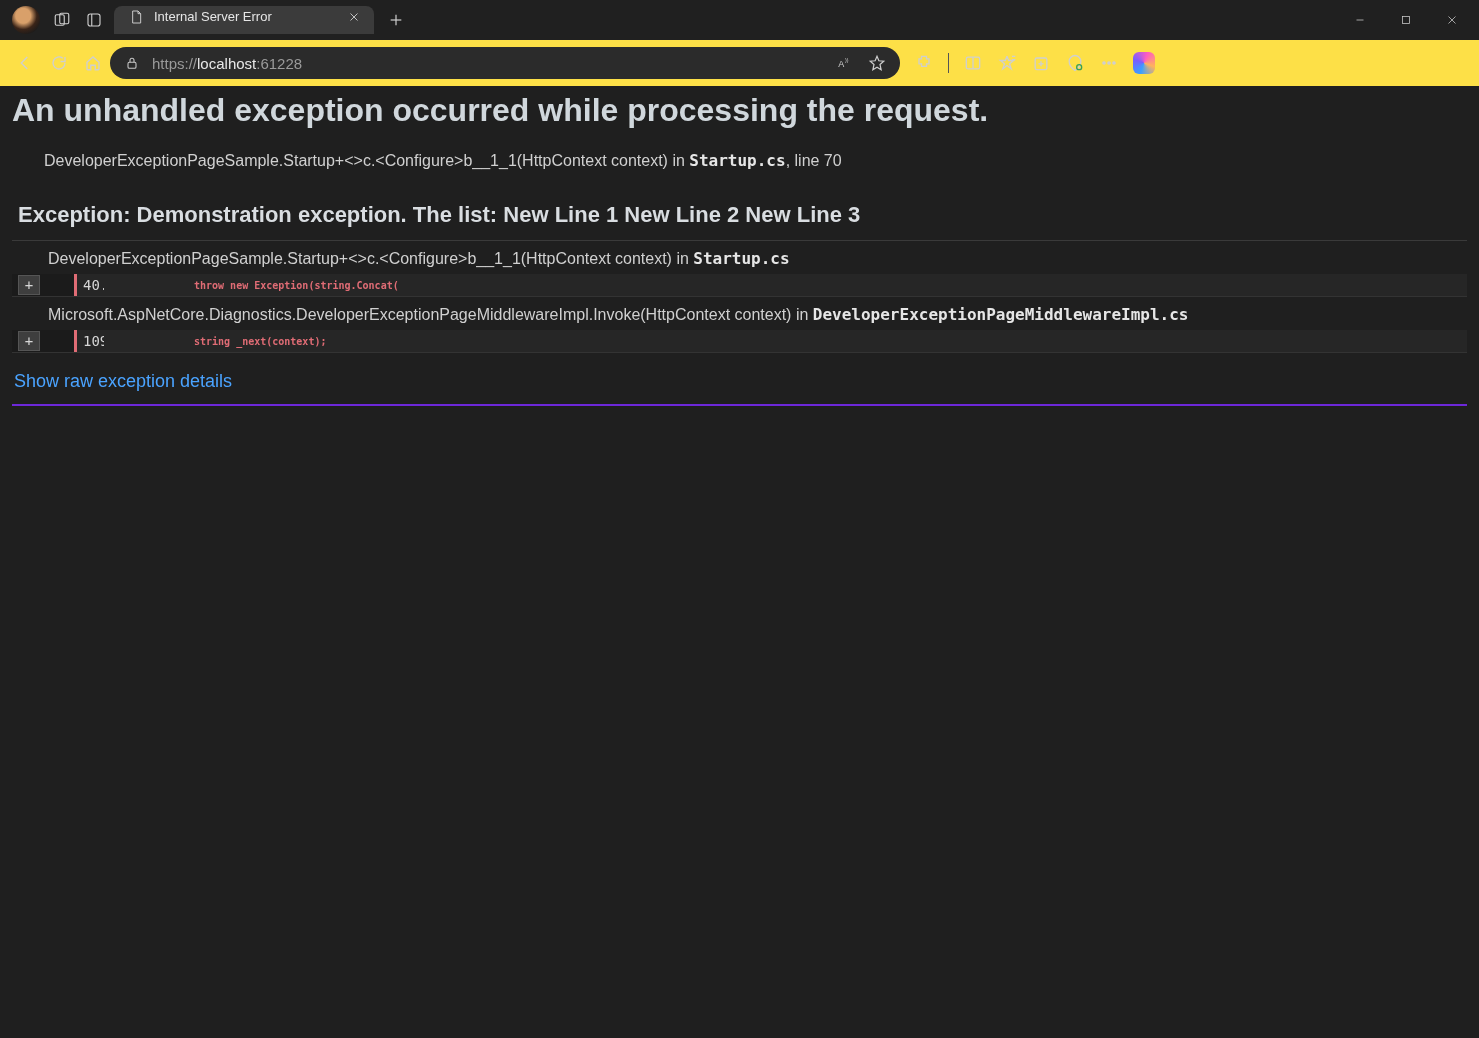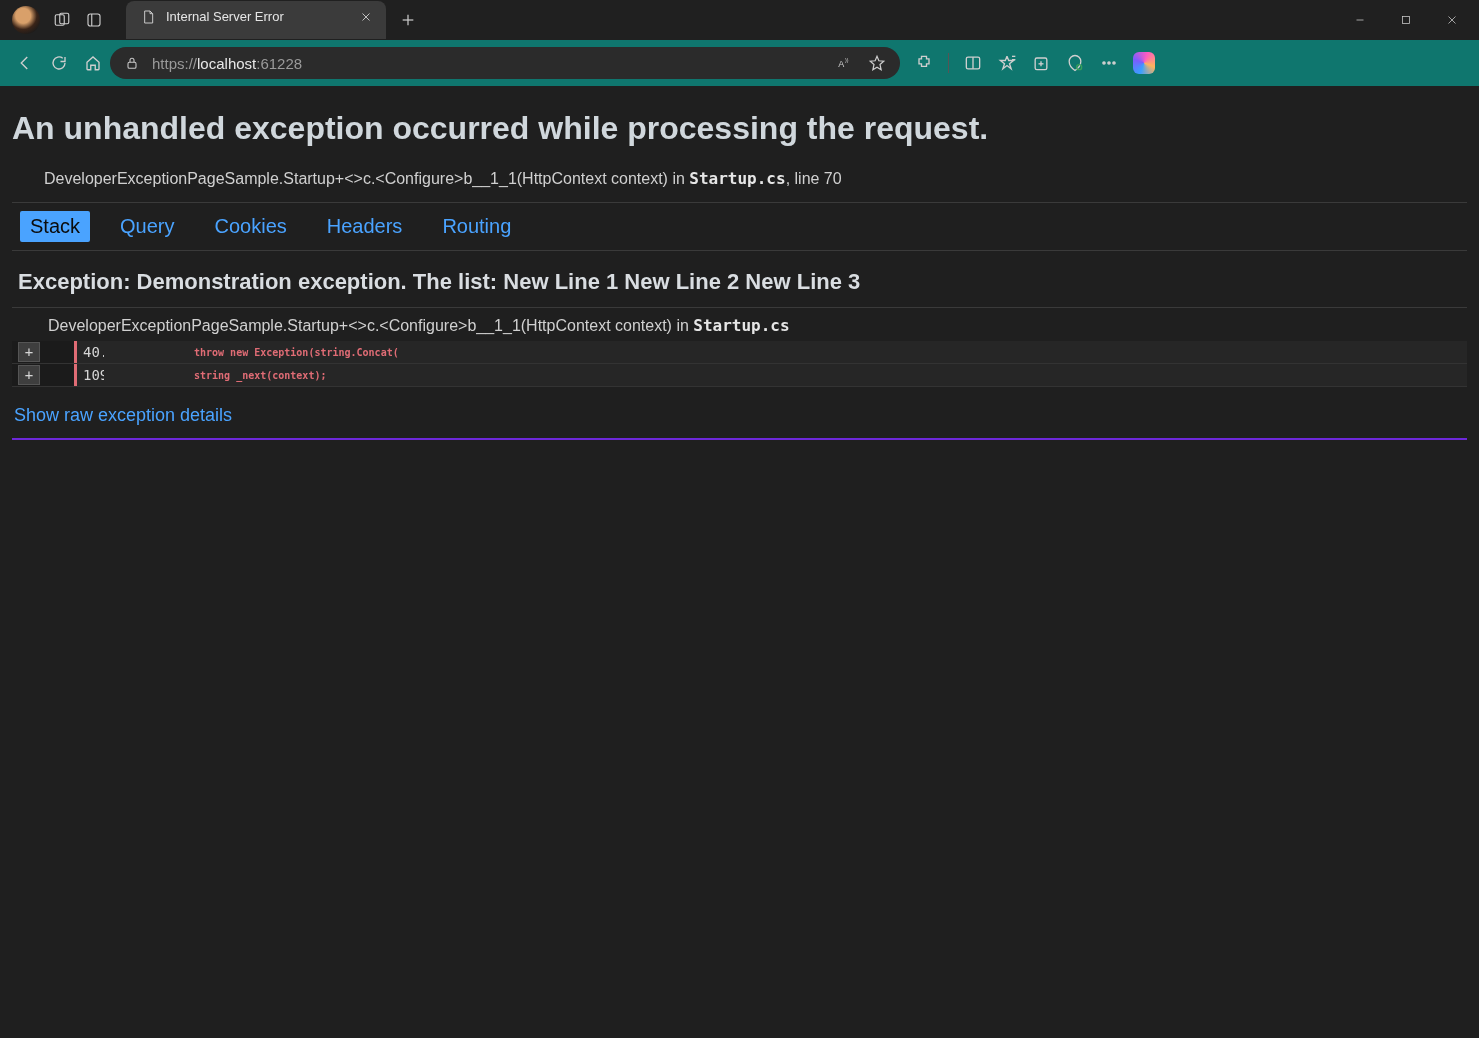--- a/index.html
+++ b/index.html
@@ -34,22 +34,22 @@
   }
   .tb-icon {
     width: 20px; height: 20px;
     display: flex; align-items: center; justify-content: center;
     color: #cfcfcf;
     cursor: pointer;
   }
   .tb-icon svg { width: 18px; height: 18px; stroke: currentColor; fill: none; stroke-width: 1.5; }
 
   .tab {
-    margin-left: 22px;
-    height: 38px;
+    margin-left: 10px;
+    height: 28px;
     background: #3b3b3b;
     border-radius: 8px 8px 0 0;
     display: flex;
     align-items: center;
     padding: 0 10px 7px 14px;
     gap: 10px;
     min-width: 260px;
   }
   .tab .page-icon { width:16px; height:16px; }
   .tab .page-icon svg { stroke:#c9c9c9; fill:none; stroke-width:1.5; }
@@ -63,21 +63,21 @@
   }
   .newtab svg{width:16px;height:16px;stroke:currentColor;stroke-width:1.8;}
   .titlebar-spacer { flex:1; }
   .win-controls { display:flex; gap:0; }
   .win-btn { width:46px; height:40px; display:flex;align-items:center;justify-content:center;color:#cfcfcf;cursor:pointer;}
   .win-btn svg{width:12px;height:12px;stroke:currentColor;stroke-width:1.5;fill:none;}
 
   
   .toolbar {
     height: 46px;
-    background: #0f766e;
+    background: #fde047;
     display:flex;
     align-items:center;
     padding: 0 8px;
     gap: 0;
   }
   .nav-btn {
     width:34px;height:34px;display:flex;align-items:center;justify-content:center;
     color:#cfcfcf;cursor:pointer;border-radius:4px;
   }
   .nav-btn svg{width:18px;height:18px;stroke:currentColor;fill:none;stroke-width:1.8;}
@@ -104,21 +104,21 @@
   .toolbar-right .ic svg{width:20px;height:20px;stroke:currentColor;fill:none;stroke-width:1.6;}
   .toolbar-right .sep{width:1px;height:20px;background:#555;}
   .copilot {
     width:22px;height:22px;border-radius:6px;
     background: conic-gradient(from 200deg, #3aa0ff, #7a5cff, #ff5cc0, #ffb35c, #3aa0ff);
   }
 
   
   .page {
     background:#1f1f1f;
-    padding: 24px 12px 20px 12px;
+    padding: 6px 12px 20px 12px;
     height: calc(1038px - 40px - 46px);
     overflow:auto;
     color:#d7d7d7;
   }
   h1.title {
     font-size: 32px;
     font-weight: 700;
     color:#d0d7dc;
     margin-bottom: 22px;
   }
@@ -357,42 +357,38 @@
 </div>
 
 <div class="page">
   <h1 class="title">An unhandled exception occurred while processing the request.</h1>
 
 
   <div class="location">
     <span>DeveloperExceptionPageSample.Startup+&lt;&gt;c.&lt;Configure&gt;b__1_1(HttpContext context) in </span><span class="file">Startup.cs</span><span>, line 70</span>
   </div>
 
-  <div class="tabs-row">
-    <span class="etab active">Stack</span>
-    <span class="etab">Query</span>
-    <span class="etab">Cookies</span>
-    <span class="etab">Headers</span>
-    <span class="etab">Routing</span>
-  </div>
 
   <div class="stack-heading">Exception: Demonstration exception. The list: New Line 1 New Line 2 New Line 3</div>
 
   <div class="frame">
     <div class="frame-head">
       <span>DeveloperExceptionPageSample.Startup+&lt;&gt;c.&lt;Configure&gt;b__1_1(HttpContext context) in </span><span class="file">Startup.cs</span>
     </div>
     <div class="frame-code-row">
       <div class="expand">+</div>
       <div class="code-gutter">40.</div>
       <div class="code-line">throw new Exception(string.Concat(</div>
     </div>
   </div>
 
   <div class="frame">
+    <div class="frame-head">
+      <span>Microsoft.AspNetCore.Diagnostics.DeveloperExceptionPageMiddlewareImpl.Invoke(HttpContext context) in </span><span class="file">DeveloperExceptionPageMiddlewareImpl.cs</span>
+    </div>
     <div class="frame-code-row">
       <div class="expand">+</div>
       <div class="code-gutter">109.</div>
       <div class="code-line">string _next(context);</div>
     </div>
   </div>
 
   <a class="rawlink">Show raw exception details</a>
 </div>
 

